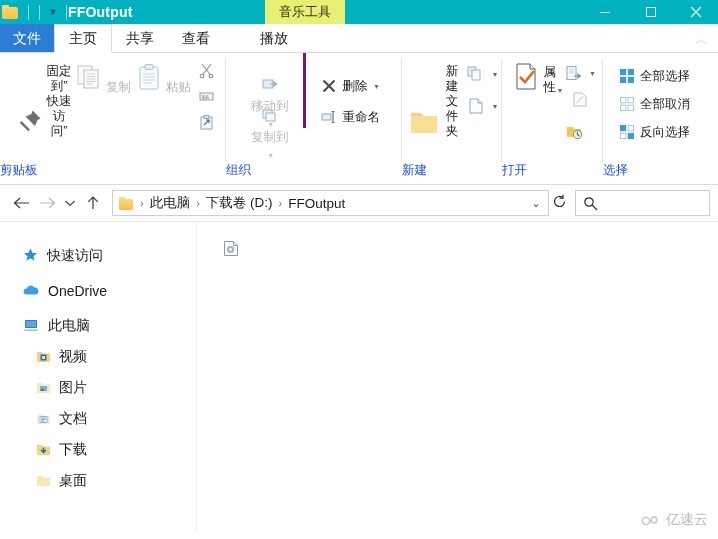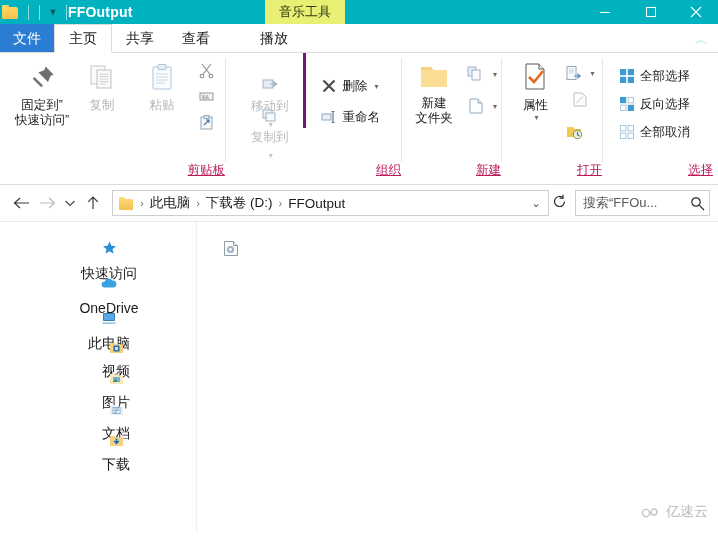--- a/index.html
+++ b/index.html
@@ -34,24 +34,24 @@
   .tab{height:27px;line-height:27px;padding:0 14px;font-size:14px;color:#1b1b1b;cursor:default;}
   .tab.file{background:#2b7cd3;color:#ffffff;font-size:14px;padding:0 13px;height:28px;line-height:28px;}
   .tab.active{background:#ffffff;border:1px solid #dcdcdc;border-bottom:1px solid #ffffff;position:relative;top:1px;}
   .tab.play{margin-left:22px;}
   .collapse-chev{position:absolute;right:10px;bottom:3px;color:#9fd8de;font-size:13px;}
 
   
   .ribbon{position:relative;height:131px;background:#ffffff;border-bottom:1px solid #dcdcdc;display:flex;}
   .group{position:relative;height:131px;display:flex;flex-direction:column;align-items:center;}
   .group-sep{width:1px;height:104px;background:#e6e6e6;margin-top:5px;align-self:flex-start;}
-  .group-label{position:absolute;bottom:5px;left:0;right:0;text-align:right;font-size:12.5px;color:#be185d;text-decoration:underline;}
+  .group-label{position:absolute;bottom:5px;left:0;right:0;text-align:left;font-size:12.5px;color:#1d4ed8;}
   .grow{display:flex;flex-direction:row;align-items:flex-start;}
 
-  .bigbtn{width:60px;display:flex;flex-direction:column;align-items:center;padding-top:8px;}
+  .bigbtn{width:60px;display:flex;flex-direction:row;align-items:flex-end;padding-top:8px;}
   .bigbtn .lbl{font-size:12.5px;color:#1b1b1b;text-align:center;line-height:15px;margin-top:3px;}
   .bigbtn.dim .lbl{color:#b4b4b4;}
 
   .smallcol{display:flex;flex-direction:column;justify-content:flex-start;padding-top:9px;gap:4px;}
   .smallbtn{display:flex;align-items:center;gap:5px;height:22px;font-size:12.5px;color:#1b1b1b;padding:0 4px;}
   .smallbtn.dim{color:#b9b9b9;flex-direction:column;}
   .caret{font-size:8px;color:#6b6b6b;margin-left:2px;}
   .caret.dim{color:#c3c3c3;}
 
   .icon{display:inline-flex;align-items:center;justify-content:center;flex:none;}
@@ -68,26 +68,26 @@
   .addr-folder:after{content:"";position:absolute;left:0;top:0;width:6px;height:3px;background:#ffd978;border-radius:1px;}
   .addr-right{margin-left:auto;display:flex;align-items:center;gap:2px;padding-left:6px;}
   .addr-chev{color:#4a4a4a;font-size:11px;width:16px;text-align:center;}
   .refresh{width:20px;text-align:center;color:#2a2a2a;font-size:14px;}
   .searchbox{width:122px;height:24px;border:1px solid #cfcfcf;display:flex;align-items:center;padding:0 4px 0 7px;margin-left:6px;}
   .searchtext{font-size:13px;color:#5a5a5a;white-space:nowrap;overflow:hidden;flex:1;}
 
   
   .main{display:flex;height:311px;}
   .sidebar{width:196px;padding-top:18px;box-sizing:border-box;}
-  .side-item{display:flex;align-items:center;height:31px;font-size:14px;color:#1b1b1b;padding-left:22px;gap:8px;flex-direction:column;}
+  .side-item{display:flex;align-items:center;height:31px;font-size:14px;color:#1b1b1b;padding-left:22px;gap:8px;}
   .side-item.indent{padding-left:36px;}
   .side-item .s-lbl{white-space:nowrap;}
   .content{flex:1;border-left:1px solid #eeeeee;padding-top:14px;position:relative;}
   .fileitem{display:flex;align-items:center;gap:8px;padding-left:26px;height:24px;font-size:14px;color:#1b1b1b;}
-  .watermark{position:absolute;right:10px;bottom:12px;display:flex;align-items:center;gap:4px;color:#b9b9b9;font-size:14px;}
+  .watermark{position:absolute;right:10px;bottom:4px;display:flex;align-items:center;gap:4px;color:#b9b9b9;font-size:14px;}
 </style>
 </head>
 <body>
 
 <div class="app">
 
   <div class="titlebar">
     <div class="qat">
       <span class="qat-folder"></span>
       <span class="qat-sep"></span>
@@ -353,38 +353,38 @@
                 <rect x="8.8" y="1" width="6.2" height="6.2" fill="#3e9ad0"></rect>
               <rect x="1" y="8.8" width="6.2" height="6.2" fill="#3e9ad0"></rect>
                 <rect x="8.8" y="8.8" width="6.2" height="6.2" fill="#3e9ad0"></rect>
             </svg>
           </span>
           <span>全部选择</span>
         </div>
         <div class="smallbtn">
           <span class="icon">
             <svg width="16" height="16" viewBox="0 0 16 16">
+              <rect x="1.5" y="1.5" width="5.4" height="5.4" fill="#ffffff" stroke="#a9c8de"></rect>
+                <rect x="9.1" y="1.5" width="5.4" height="5.4" fill="#ffffff" stroke="#a9c8de"></rect>
+              <rect x="1.5" y="9.1" width="5.4" height="5.4" fill="#ffffff" stroke="#a9c8de"></rect>
+                <rect x="9.1" y="9.1" width="5.4" height="5.4" fill="#ffffff" stroke="#a9c8de"></rect>
+            </svg>
+          </span>
+          <span>全部取消</span>
+        </div>
+        <div class="smallbtn">
+          <span class="icon">
+            <svg width="16" height="16" viewBox="0 0 16 16">
               <rect x="1" y="1" width="6.2" height="6.2" fill="#3e9ad0"></rect>
                 <rect x="9.1" y="1.5" width="5.4" height="5.4" fill="#ffffff" stroke="#a9c8de"></rect>
               <rect x="1.5" y="9.1" width="5.4" height="5.4" fill="#ffffff" stroke="#a9c8de"></rect>
                 <rect x="8.8" y="8.8" width="6.2" height="6.2" fill="#3e9ad0"></rect>
             </svg>
           </span>
           <span>反向选择</span>
-        </div>
-        <div class="smallbtn">
-          <span class="icon">
-            <svg width="16" height="16" viewBox="0 0 16 16">
-              <rect x="1.5" y="1.5" width="5.4" height="5.4" fill="#ffffff" stroke="#a9c8de"></rect>
-                <rect x="9.1" y="1.5" width="5.4" height="5.4" fill="#ffffff" stroke="#a9c8de"></rect>
-              <rect x="1.5" y="9.1" width="5.4" height="5.4" fill="#ffffff" stroke="#a9c8de"></rect>
-                <rect x="9.1" y="9.1" width="5.4" height="5.4" fill="#ffffff" stroke="#a9c8de"></rect>
-            </svg>
-          </span>
-          <span>全部取消</span>
         </div>
       </div>
       <div class="group-label">选择</div>
     </div>
   </div>
 
   <div class="addrrow">
     <div class="navbtn">
       <svg width="17" height="14" viewBox="0 0 17 14">
           <path d="M7 2 L1.5 7 L7 12 M1.5 7 H16" stroke="#3a3a3a" stroke-width="1.2" fill="none"></path>
@@ -419,21 +419,20 @@
       </span>
     </div>
     <div class="refresh">
       <svg width="15" height="15" viewBox="0 0 15 15">
           <path d="M12.5 7.5 a5 5 0 1 1 -1.6 -3.7" stroke="#2a2a2a" stroke-width="1.2" fill="none"></path>
           <path d="M11 0.8 V4.2 H7.6" stroke="#2a2a2a" stroke-width="1.2" fill="none"></path>
         </svg>
     </div>
 
     <div class="searchbox">
-      <span class="searchtext">搜索“FFOu...</span>
       <span class="icon">
         <svg width="15" height="15" viewBox="0 0 15 15">
             <circle cx="6" cy="6" r="4.2" stroke="#2a2a2a" stroke-width="1.2" fill="none"></circle>
             <path d="M9.2 9.2 L14 14" stroke="#2a2a2a" stroke-width="1.2"></path>
           </svg>
       </span>
     </div>
   </div>
 
   <div class="main">
@@ -498,20 +497,28 @@
       </div>
       <div class="side-item indent">
         <span class="icon">
           <svg width="15" height="14" viewBox="0 0 15 14">
               <path d="M1 2h5l1 1.4h7V12H1z" fill="#f5d07d"></path>
               <path d="M7.5 4.5 v4 M5.2 7 L7.5 9.4 L9.8 7" stroke="#1f6fb2" stroke-width="1.6" fill="none"></path>
             </svg>
         </span>
         <span class="s-lbl">下载</span>
       </div>
+      <div class="side-item indent">
+        <span class="icon">
+          <svg width="15" height="14" viewBox="0 0 15 14">
+              <path d="M1 2h5l1 1.4h7V12H1z" fill="#fae7b8"></path>
+            </svg>
+        </span>
+        <span class="s-lbl">桌面</span>
+      </div>
     </div>
 
     <div class="content">
       <div class="fileitem">
         <span class="icon">
           <svg width="16" height="17" viewBox="0 0 16 17">
             <path d="M1.5 1.5 h9 l4 4 v10 h-13z" fill="#fbfbfb" stroke="#8f9aa3"></path>
             <path d="M10.5 1.5 v4 h4" fill="#e8ecef" stroke="#8f9aa3"></path>
             <circle cx="7.5" cy="9.5" r="3.6" fill="#9fb4c6"></circle>
             <circle cx="7.5" cy="9.5" r="1.4" fill="#ffffff"></circle>

